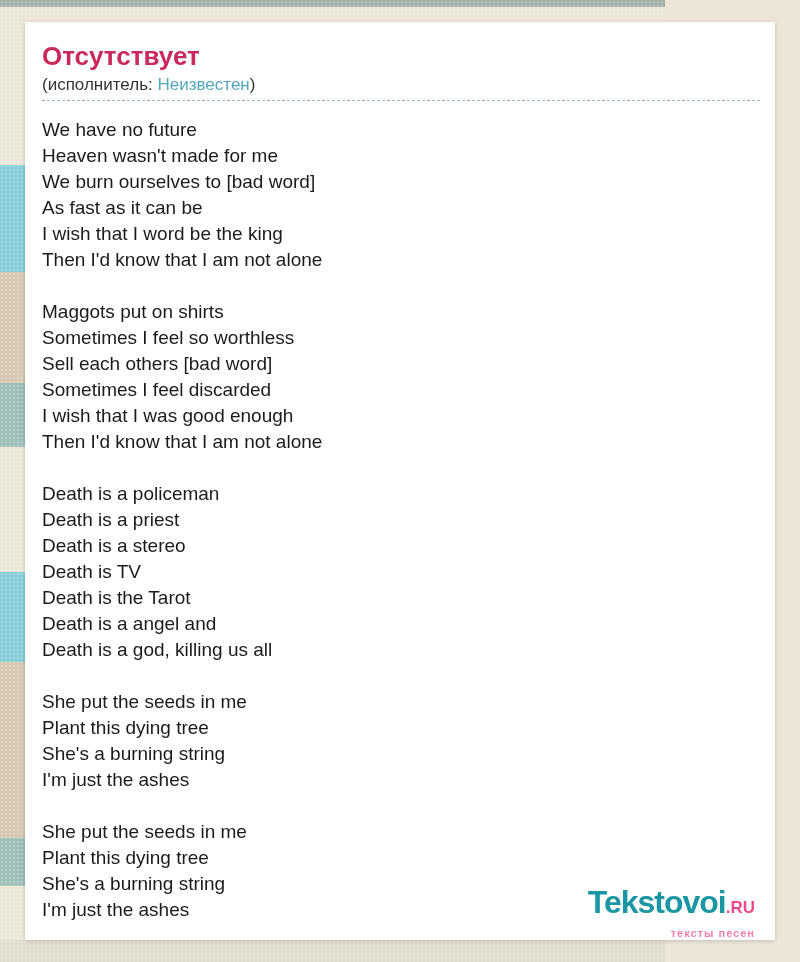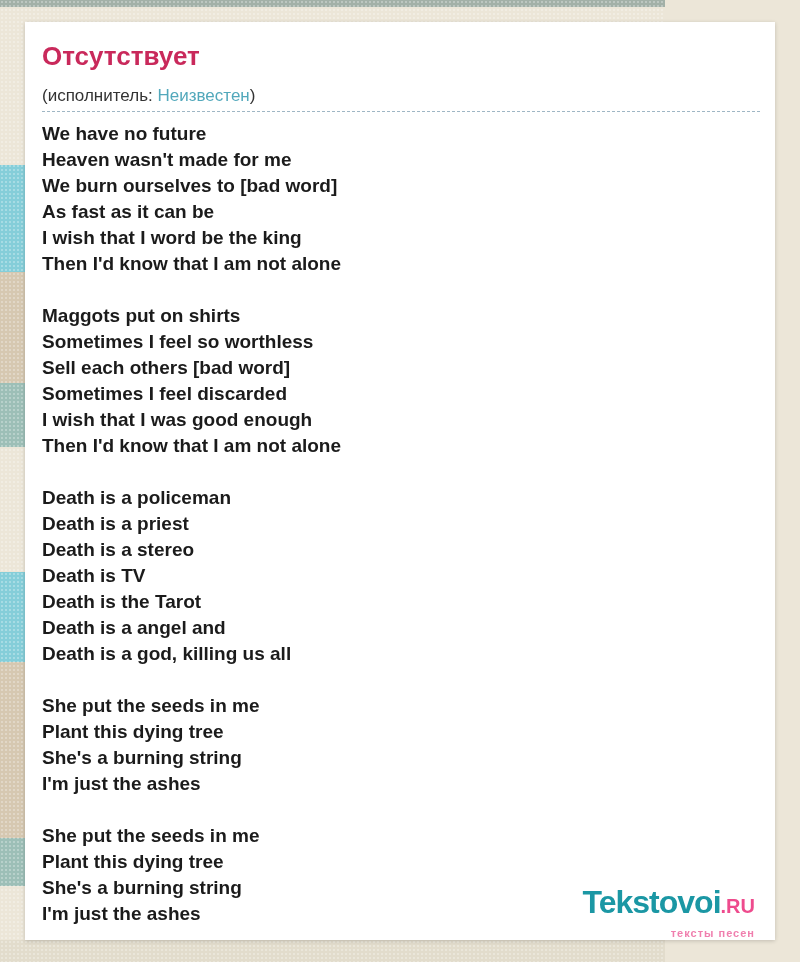--- a/index.html
+++ b/index.html
@@ -43,64 +43,63 @@
   }
 
   .song-title {
     margin: 0;
     font-size: 26px;
     line-height: 28px;
     font-weight: bold;
     color: var(--title-pink);
   }
   .artist-line {
-    margin-top: 16px;
+    margin-top: 5px;
     font-size: 17px;
     line-height: 20px;
     color: #333333;
   }
   .artist-line a {
     color: var(--artist-link-teal);
     text-decoration: none;
     cursor: pointer;
   }
   .dashed-sep {
     margin-top: 5px;
     border-bottom: 1px dashed var(--separator-dash);
     width: 718px;
     height: 0;
   }
 
   .lyrics {
-    margin-top: 9px;
+    margin-top: 16px;
     font-size: 19px;
     line-height: 26px;
     color: var(--lyrics-text);
-    font-weight: bold;
   }
   .stanza { margin: 0 0 26px 0; }
   .stanza:last-child { margin-bottom: 0; }
 
   
   .logo {
     position: absolute;
     right: 20px; bottom: 1px;
     text-align: right;
     cursor: pointer;
     line-height: 1;
   }
   .logo .brand {
     font-size: 32px;
     font-weight: bold;
     letter-spacing: -1px;
     color: var(--logo-teal);
     text-align: center;
   }
   .logo .tld {
-    font-size: 20px;
+    font-size: 17px;
     font-weight: bold;
     color: var(--logo-pink);
   }
   .logo .tagline {
     margin-top: 10px;
     font-size: 11px;
     font-weight: bold;
     letter-spacing: 1px;
     color: var(--tagline-pink);
   }

